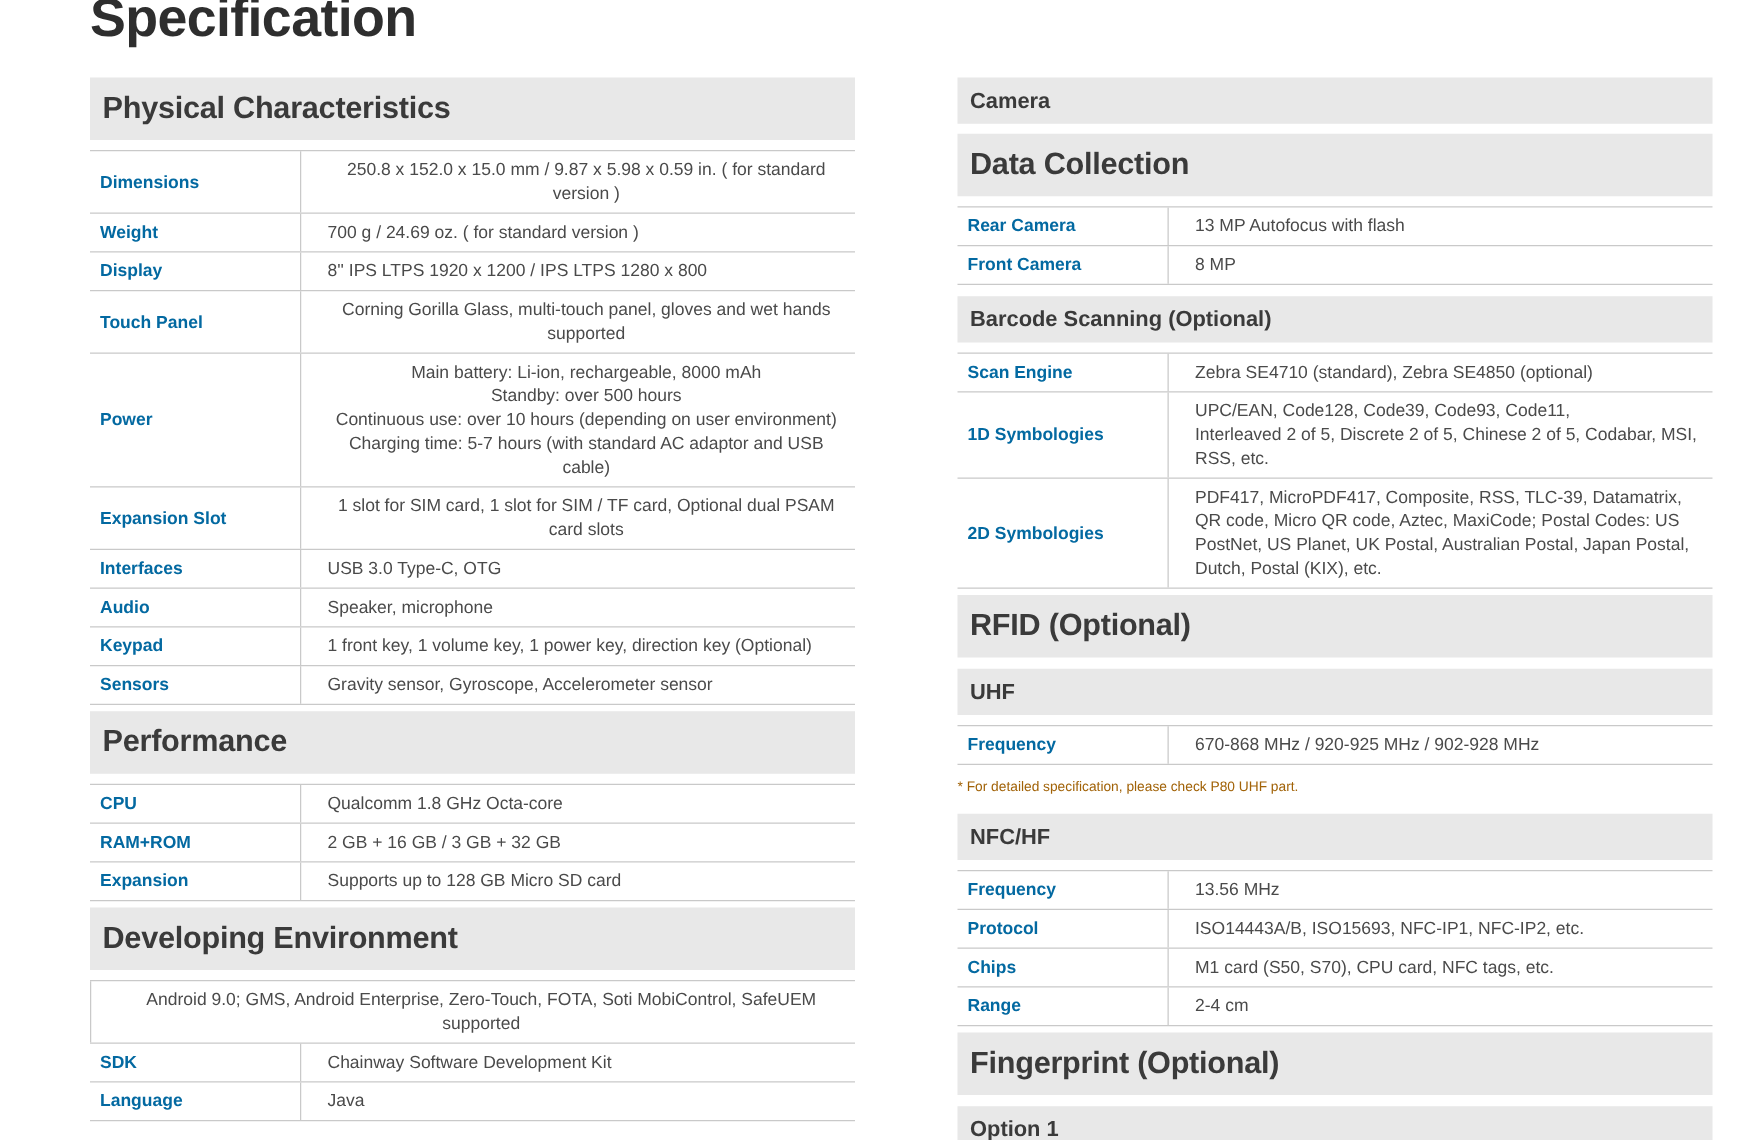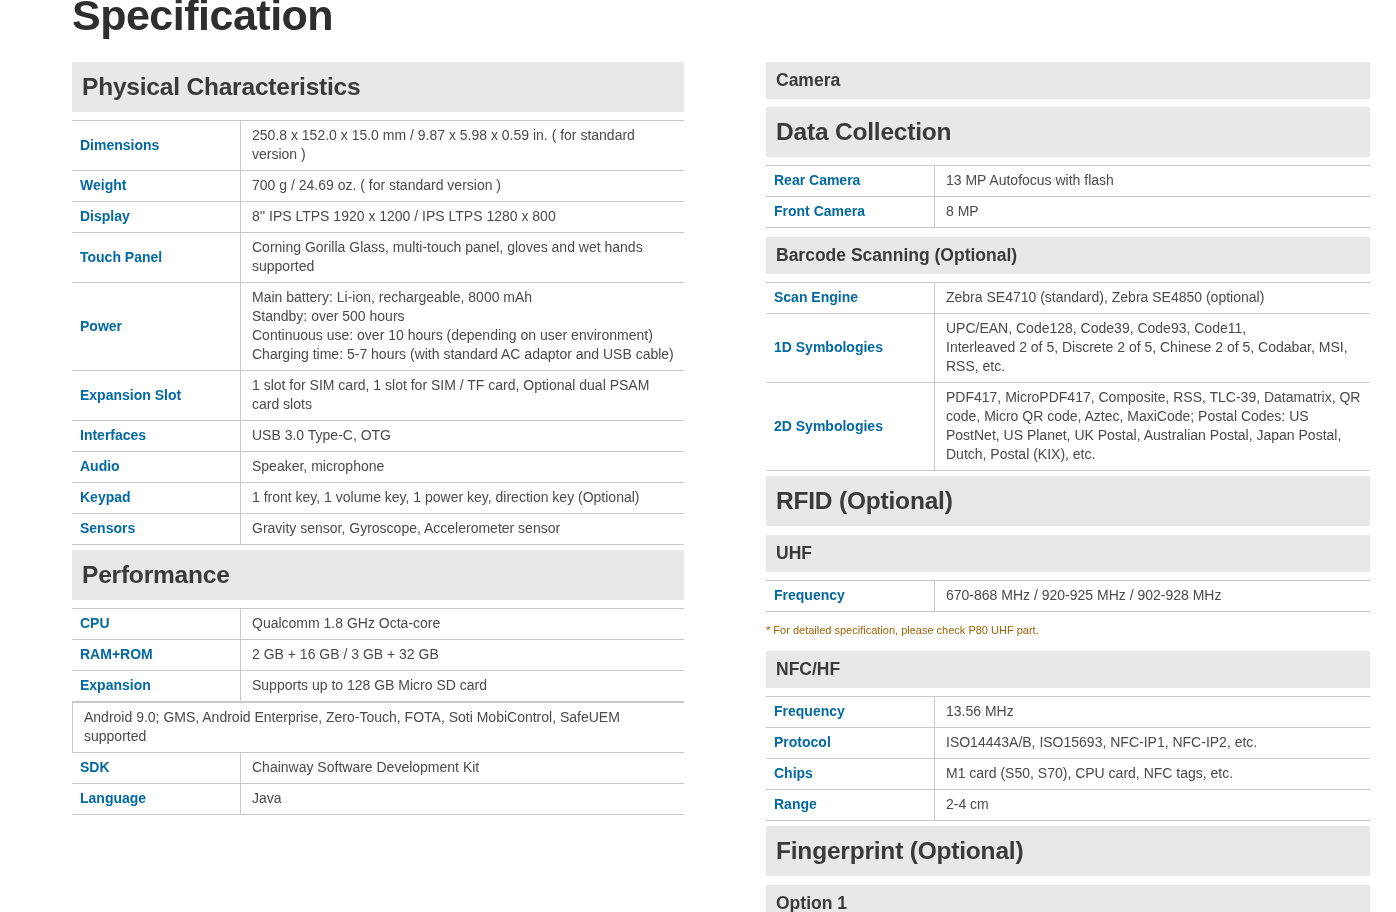--- a/index.html
+++ b/index.html
@@ -24,21 +24,21 @@
     letter-spacing: -0.5px;
     line-height: 1.05;
     margin: -7px 0 24px 0;
   }
   .columns {
     display: flex;
     gap: 82px;
     align-items: flex-start;
   }
   .col { display: block; }
-  .col-left  { width: 612px; flex: none; }
+  .col-left  { width: 612px; flex: none; text-align: center; }
   .col-right { width: 604px; flex: none; }
 
   .section-header {
     background: #e8e8e8;
     color: #3a3a3a;
     font-weight: bold;
     display: flex;
     align-items: center;
     box-sizing: border-box;
   }
@@ -75,21 +75,21 @@
     width: 168px;
     flex: none;
     font-weight: bold;
     color: #0369a1;
     display: flex;
     align-items: center;
   }
   .cell-value {
     flex: 1;
     border-left: 1px solid #c9c9c9;
-    padding-left: 11px;
+    padding-left: 21px;
     color: #4a4a4a;
     white-space: pre-line;
     display: flex;
     align-items: center;
   }
   .cell-value > span { display: block; }
   .section-note {
     font-size: 11px;
     line-height: 19px;
     color: #a16207;
@@ -157,20 +157,21 @@
           </div>
           <div class="spec-row">
             <div class="cell cell-label">RAM+ROM</div>
             <div class="cell cell-value"><span>2 GB + 16 GB / 3 GB + 32 GB</span></div>
           </div>
           <div class="spec-row">
             <div class="cell cell-label">Expansion</div>
             <div class="cell cell-value"><span>Supports up to 128 GB Micro SD card</span></div>
           </div>
         </div>
+        <div class="section-header large">Developing Environment</div>
         <div class="spec-table">
           <div class="spec-row">
             <div class="cell cell-value"><span>Android 9.0;  GMS, Android Enterprise, Zero-Touch, FOTA, Soti MobiControl, SafeUEM supported</span></div>
           </div>
           <div class="spec-row">
             <div class="cell cell-label">SDK</div>
             <div class="cell cell-value"><span>Chainway Software Development Kit</span></div>
           </div>
           <div class="spec-row">
             <div class="cell cell-label">Language</div>

